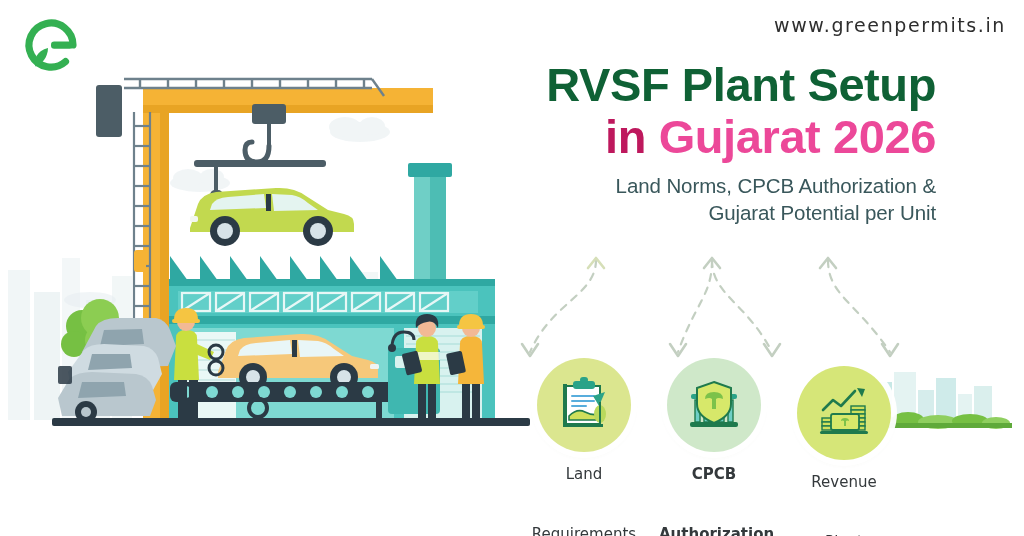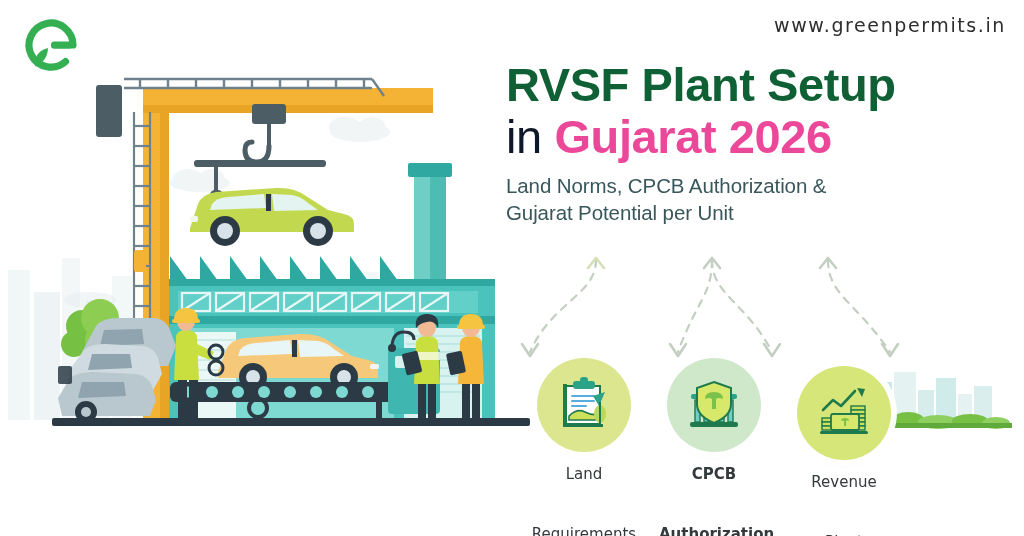--- a/index.html
+++ b/index.html
@@ -23,30 +23,30 @@
   #site-url{
     position:absolute;right:18px;top:14px;
     font-size:19px;letter-spacing:1.6px;color:#2e2e2e;
     font-family:"DejaVu Sans", sans-serif;
     white-space:nowrap;
   }
 
   
   #headline{
     position:absolute;left:506px;top:60px;width:430px;
-    text-align:left;
+    text-align:right;
   }
   .h-line{
     font-size:47px;line-height:1.06;font-weight:bold;
     letter-spacing:-0.4px;
     color:#0f6135;
     white-space:nowrap;
   }
   .h-line2{margin-top:2px;}
-  .h-thin{color:#0f172a;font-weight:normal;margin-top:20px;}
+  .h-thin{color:#be185d;font-weight:bold;margin-top:20px;}
   .h-strong{color:#ec4899;font-weight:bold;}
   #subtitle{
     margin-top:10px;
     font-size:20.5px;line-height:1.32;
     color:#39575b;font-weight:400;
     letter-spacing:-0.1px;
   }
   #subtitle div{white-space:nowrap;}
 
   

